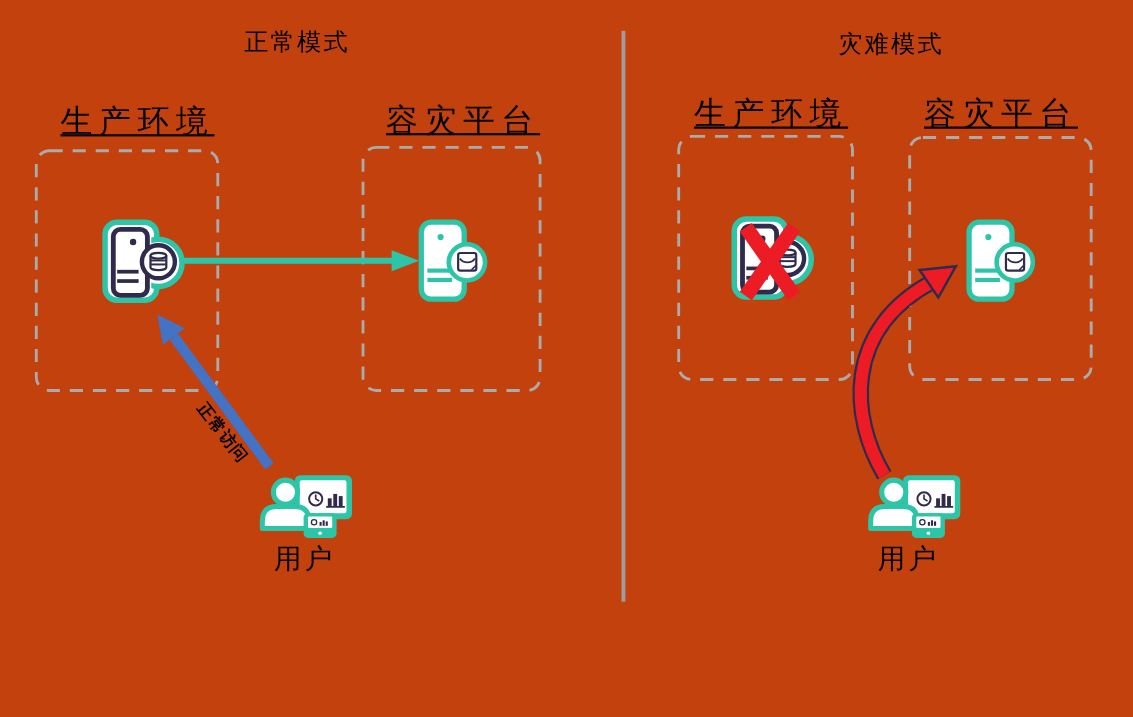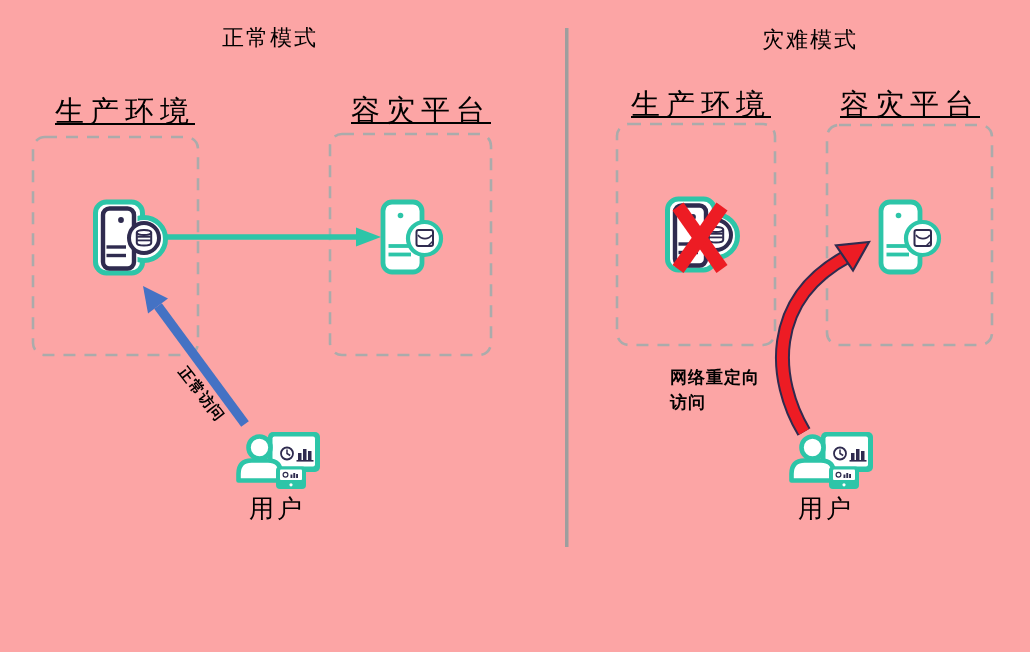--- a/index.html
+++ b/index.html
@@ -1,19 +1,19 @@
 <!DOCTYPE html>
 <html><head>
 <meta charset="utf-8">
 <style>
   html,body{margin:0;padding:0;background:#fff;}
   #stage{
     position:relative;
     width:1030px;height:652px;
-    background:#fca5a5;
+    background:#c2410c;
     font-family:"Liberation Sans", sans-serif;
     color:#000;
     overflow:hidden;
   }
   #stage svg{position:absolute;left:0;top:0;z-index:0;}
   .txt{position:absolute;z-index:2;white-space:nowrap;line-height:1.15;}
   .center{text-align:center;}
   .mode-title{font-size:22px;letter-spacing:2px;}
   .box-label{font-size:29px;letter-spacing:6px;text-decoration:underline;}
   .arrow-label{font-weight:bold;font-size:16px;letter-spacing:1px;}
@@ -124,19 +124,17 @@
   <div class="txt mode-title center" style="left:710px;top:27px;width:200px;">灾难模式</div>
 
   <div class="txt box-label center" style="left:25px;top:95px;width:200px;">生产环境</div>
   <div class="txt box-label center" style="left:321px;top:94px;width:200px;">容灾平台</div>
   <div class="txt box-label center" style="left:601px;top:88px;width:200px;">生产环境</div>
   <div class="txt box-label center" style="left:810px;top:88px;width:200px;">容灾平台</div>
 
 
   <div class="txt rotated-label center" style="left:157px;top:385px;width:90px;">正常访问</div>
 
-  <div class="txt redirect-label" style="left:670px;top:365px;width:130px;">网络重定向
-访问</div>
 
   <div class="txt user-label center" style="left:227px;top:494px;width:100px;">用户</div>
   <div class="txt user-label center" style="left:776px;top:494px;width:100px;">用户</div>
 
 </div>
 
 </body></html>

